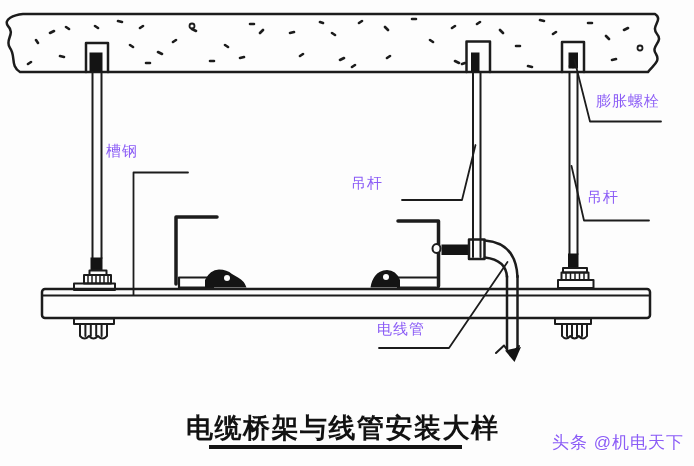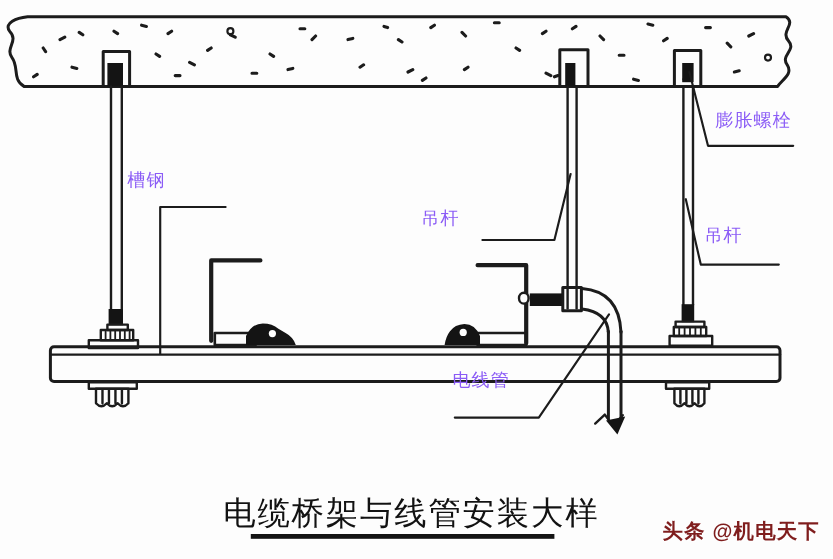--- a/index.html
+++ b/index.html
@@ -18,36 +18,36 @@
     line-height:1.1;
     letter-spacing:1px;
     white-space:nowrap;
     font-weight:500;
   }
   .title{
     position:absolute;
     left:186px;top:410px;
     color:#121212;
     font-size:27px;
-    font-weight:400;
+    font-weight:700;
     letter-spacing:1.5px;
     white-space:nowrap;
   }
   .title-underline{
     position:absolute;
     left:209px;top:445px;
     width:253px;height:4px;
     background:#141414;
   }
   .watermark{
     position:absolute;
     left:552px;top:431px;
-    color:#7f1d1d;
+    color:#8b5cf6;
     font-size:17px;
-    font-weight:700;
+    font-weight:400;
     letter-spacing:1px;
     white-space:nowrap;
     text-shadow:1px 1px 0 rgba(255,255,255,.95);
   }
 </style>
 </head>
 <body>
 
 <div class="canvas">
 
@@ -157,20 +157,20 @@
   </svg>
 
   <div class="lbl" style="left:106px;top:143px">槽钢</div>
 
   <div class="lbl" style="left:351px;top:175px">吊杆</div>
 
   <div class="lbl" style="left:587px;top:189px">吊杆</div>
 
   <div class="lbl" style="left:596px;top:93px">膨胀螺栓</div>
 
-  <div class="lbl" style="left:377px;top:310px">电线管</div>
+  <div class="lbl" style="left:377px;top:321px">电线管</div>
 
   <div class="title">电缆桥架与线管安装大样</div>
   <div class="title-underline"></div>
 
   <div class="watermark">头条 @机电天下</div>
 
 </div>
 
 </body></html>

